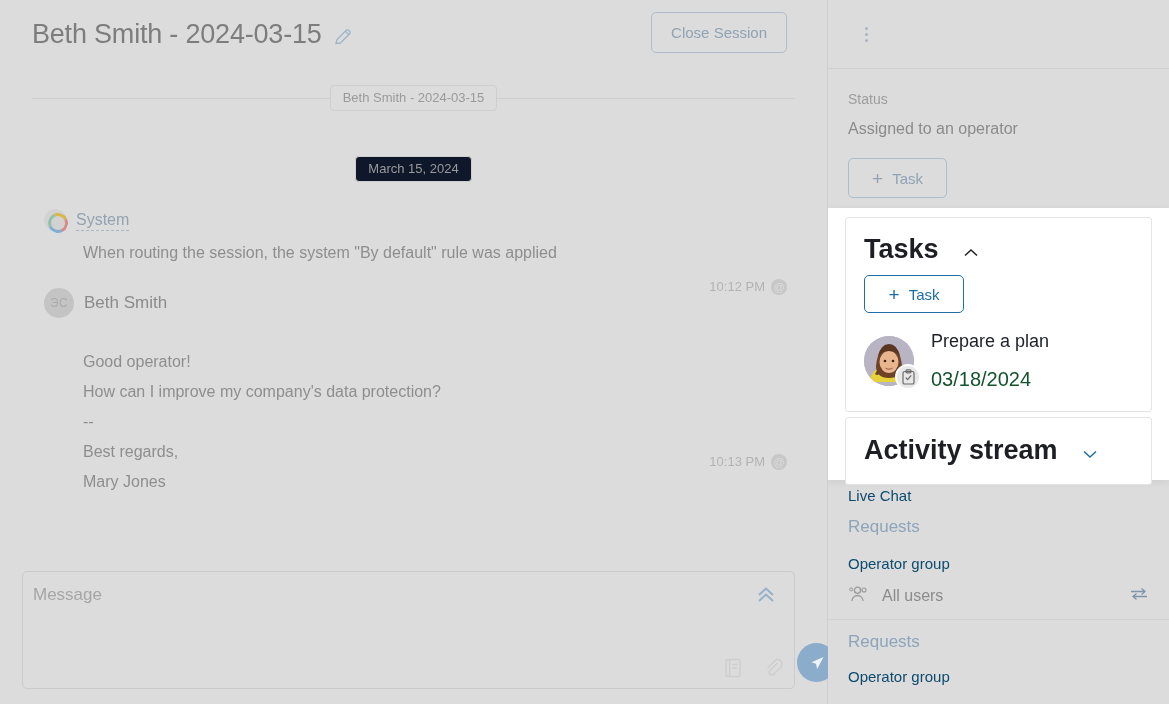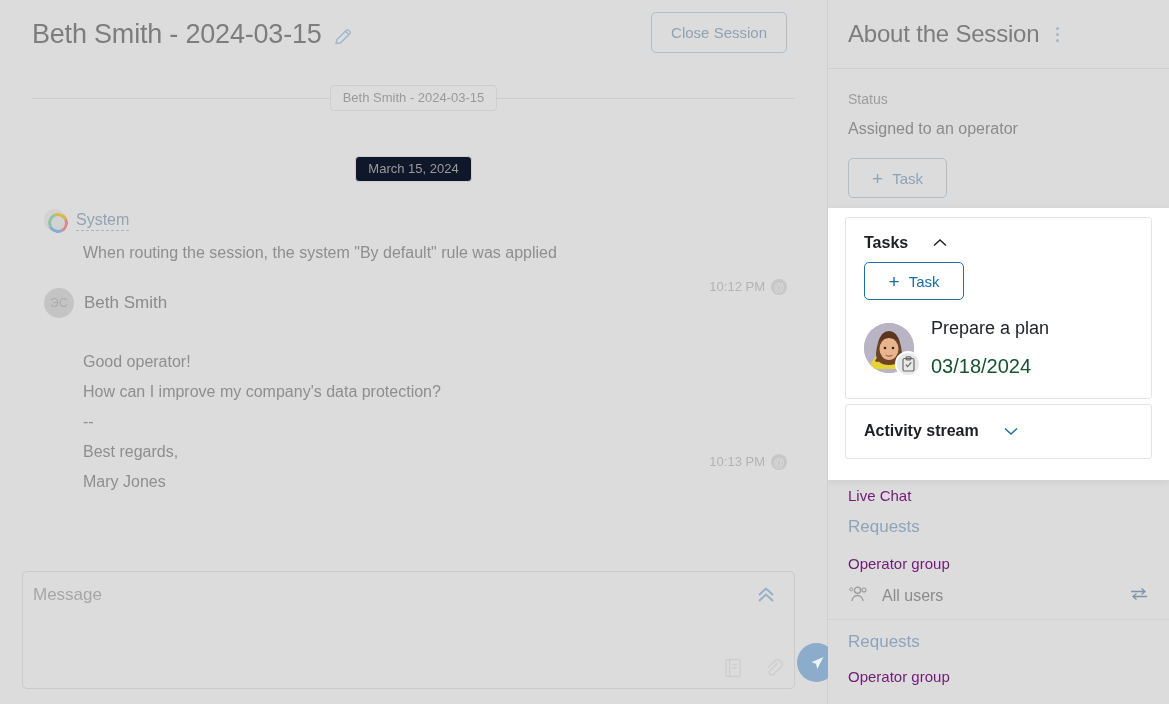--- a/index.html
+++ b/index.html
@@ -238,21 +238,21 @@
     color: #90a3b5;
     font-size: 15px;
     font-family: "Liberation Sans", sans-serif;
     display: flex; align-items: center; justify-content: center;
     gap: 9px;
     cursor: pointer;
   }
   .plus-g { font-size: 19px; line-height: 1; }
 
   .side-list { padding: 0 20px; position: absolute; left: 0; right: 0; }
-  .list-label { font-size: 15px; color: #701a75; }
+  .list-label { font-size: 15px; color: #0c4a6e; }
   .list-link { font-size: 17px; color: #8da4bb; cursor: pointer; }
   .row-users {
     display: flex; align-items: center; gap: 12px;
     font-size: 16px; color: #8b8b8b;
   }
   .swap-icon { margin-left: auto; cursor: pointer; }
   .sep-line { height: 1px; background: #d2d2d2; }
 
   
   .overlay {
@@ -264,21 +264,21 @@
     box-shadow: 0 2px 8px rgba(0,0,0,.07);
   }
   .ov-card {
     margin: 9px 17px 0 18px;
     border: 1px solid #e4e4e4;
     border-radius: 3px;
     background: #fff;
     padding: 16px 18px 20px;
   }
   .ov-card-title {
-    font-size: 16px; color: #1d1f24; font-weight: bold;
+    font-size: 27px; color: #1d1f24; font-weight: bold;
     display: flex; align-items: center; gap: 24px;
   }
   .chev { display: inline-block; }
   .task-btn-blue {
     margin-top: 10px;
     width: 100px; height: 38px;
     border: 1px solid #1f6fa8;
     border-radius: 5px;
     background: #fff;
     color: #1c6ea4;
@@ -413,21 +413,20 @@
         <svg width="20" height="20" viewBox="0 0 20 20">
           <path d="M16.5 4 L4.5 9.3 L9 10.8 L10.2 16 Z" fill="#eef3f8"></path>
         </svg>
       </div>
     </div>
   </div>
 
   <div class="side-pane">
 
     <div class="side-header">
-      <div class="side-title">About the Session</div>
       <div class="kebab">
         <span></span>
         <span></span>
         <span></span>
       </div>
     </div>
 
     <div class="side-body">
       <div class="field-label">Status</div>
       <div class="field-value">Assigned to an operator</div>

